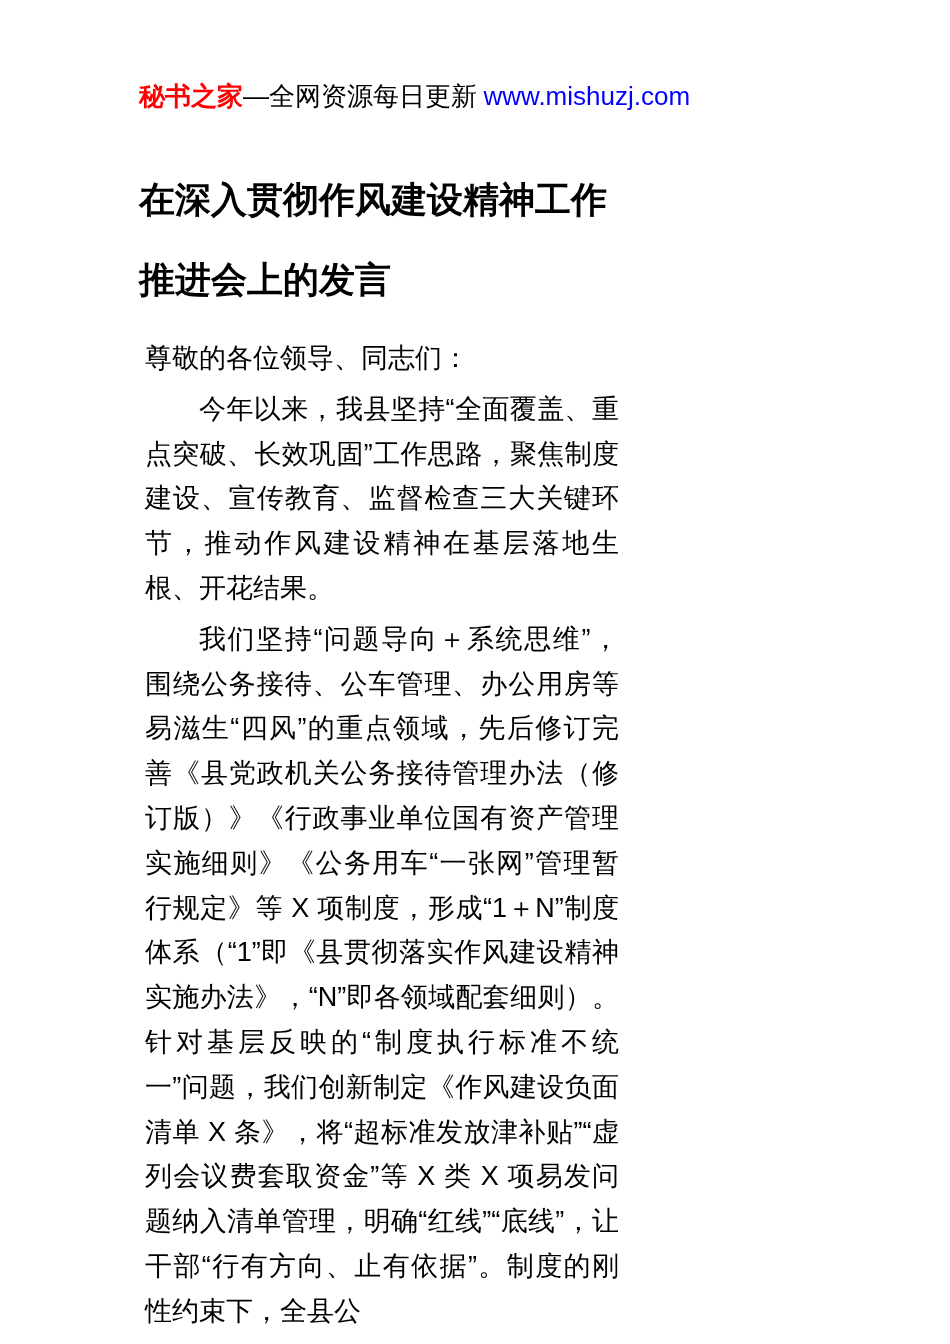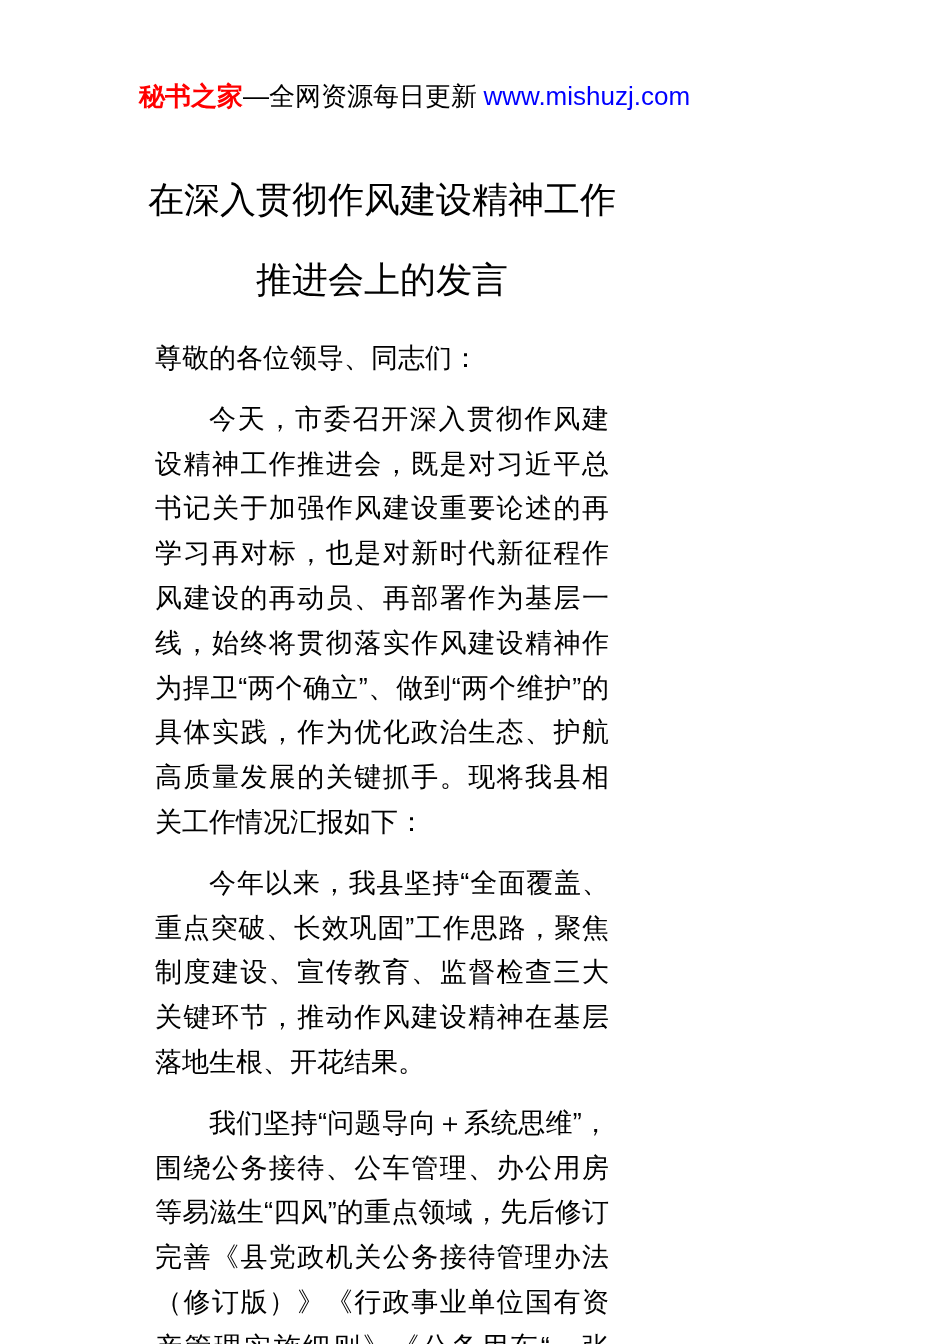--- a/index.html
+++ b/index.html
@@ -34,52 +34,51 @@
   }
   .site-url {
     color: #0000ff;
     margin-left: 0.25em;
     text-decoration: none;
     cursor: pointer;
   }
   .doc-title {
     margin-top: 48px;
     font-size: 36px;
-    font-weight: normal;
+    font-weight: bold;
     line-height: 80px;
-    text-align: center;
+    text-align: left;
     color: #000000;
   }
   .body-text {
     margin-top: 16px;
     font-size: 27px;
     line-height: 44.8px;
     text-align: justify;
     text-justify: inter-ideograph;
     color: #000000;
   }
   .body-text p {
-    margin: 16px;
+    margin: 6px;
     padding: 0;
   }
   .body-text p.indent {
     text-indent: 2em;
   }
 </style>
 </head>
 <body>
 
 <div class="page">
 
   <div class="header-line">
     <span class="brand">秘书之家</span><span class="separator">—</span><span class="tagline">全网资源每日更新</span><span class="site-url">www.mishuzj.com</span>
   </div>
 
   <div class="doc-title">在深入贯彻作风建设精神工作推进会上的发言</div>
 
   <div class="body-text">
     <p>尊敬的各位领导、同志们：</p>
-    <p class="indent">今天，市委召开深入贯彻作风建设精神工作推进会，既是对习近平总书记关于加强作风建设重要论述的再学习再对标，也是对新时代新征程作风建设的再动员、再部署作为基层一线，始终将贯彻落实作风建设精神作为捍卫“两个确立”、做到“两个维护”的具体实践，作为优化政治生态、护航高质量发展的关键抓手。现将我县相关工作情况汇报如下：</p>
     <p class="indent">今年以来，我县坚持“全面覆盖、重点突破、长效巩固”工作思路，聚焦制度建设、宣传教育、监督检查三大关键环节，推动作风建设精神在基层落地生根、开花结果。</p>
     <p class="indent">我们坚持“问题导向＋系统思维”，围绕公务接待、公车管理、办公用房等易滋生“四风”的重点领域，先后修订完善《县党政机关公务接待管理办法（修订版）》《行政事业单位国有资产管理实施细则》《公务用车“一张网”管理暂行规定》等 X 项制度，形成“1＋N”制度体系（“1”即《县贯彻落实作风建设精神实施办法》，“N”即各领域配套细则）。针对基层反映的“制度执行标准不统一”问题，我们创新制定《作风建设负面清单 X 条》，将“超标准发放津补贴”“虚列会议费套取资金”等 X 类 X 项易发问题纳入清单管理，明确“红线”“底线”，让干部“行有方向、止有依据”。制度的刚性约束下，全县公</p>
   </div>
 
 </div>
 
 </body></html>

